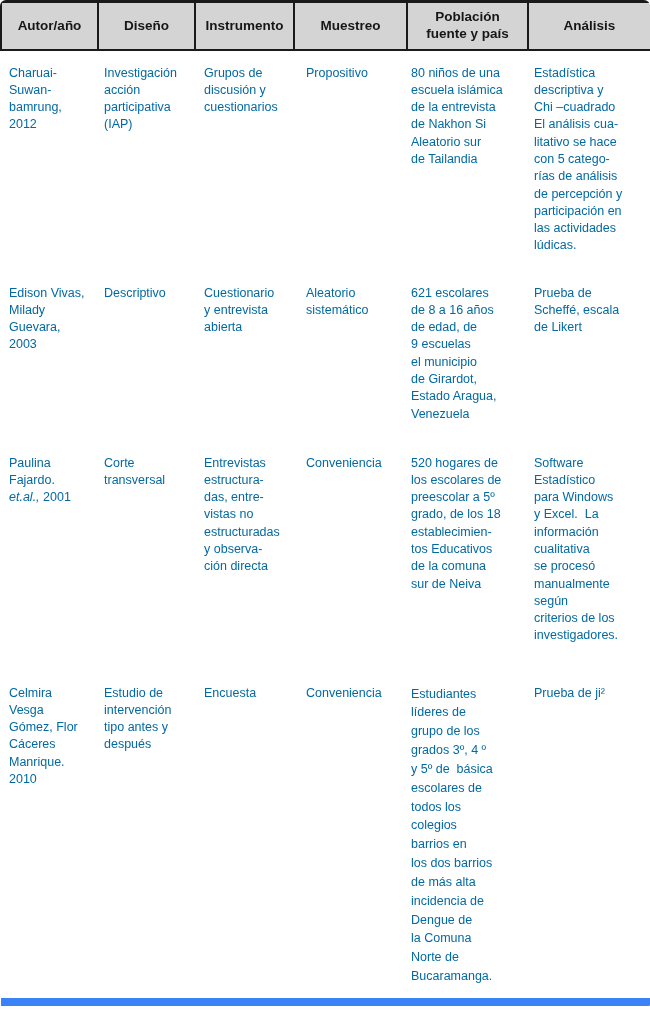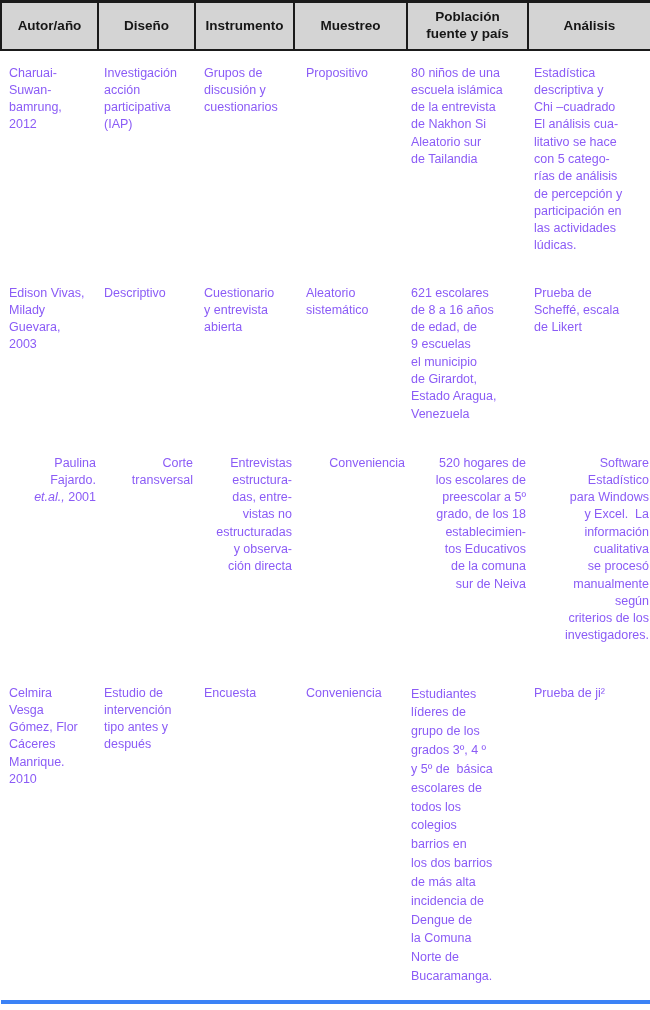--- a/index.html
+++ b/index.html
@@ -3,20 +3,21 @@
 <meta charset="utf-8">
 <style>
   html, body { margin: 0; padding: 0; background: #ffffff; }
   .page {
     position: relative;
     width: 650px;
     height: 1010px;
     background: #ffffff;
     font-family: "Liberation Sans", "DejaVu Sans", sans-serif;
     overflow: hidden;
+    border-radius: 6px;
   }
   table.studies-table {
     border-collapse: collapse;
     table-layout: fixed;
     width: 650px;
   }
   thead th {
     background: #d4d4d4;
     border: 2px solid #1a1a1a;
     border-top: 3px solid #1a1a1a;
@@ -25,29 +26,29 @@
     color: #161616;
     text-align: center;
     vertical-align: middle;
     padding: 2px 1px;
   }
   thead tr { height: 48px; }
   thead .hline { line-height: 16.5px; white-space: pre; }
   tbody td {
     vertical-align: top;
     font-size: 12.5px;
-    color: #8b5cf6;
+    color: #0369a1;
     padding: 8px 2px 0 6px;
     border: none;
   }
-  tbody tr:last-child td { border-bottom: 4px solid #3b82f6; }
+  tbody tr:last-child td { border-bottom: 8px solid #3b82f6; }
   .row-1 td { padding-top: 14px; }
   .row-1 { height: 227px; }
   .row-2 { height: 170px; }
-  .row-3 { height: 230px; text-align: right; }
+  .row-3 { height: 230px; }
   .row-4 { height: 325px; }
   td.c0 { padding-left: 8px; }
   td.c1 { padding-left: 6px; }
   td.c2 { padding-left: 9px; }
   td.c3 { padding-left: 12px; margin-top: 16px; }
   td.c4 { padding-left: 4px; }
   td.c5 { padding-left: 6px; }
   .line { line-height: 17.3px; white-space: pre; }
   .row-4 td.c4 .line { line-height: 18.85px; }
   .italic { font-style: italic; }

